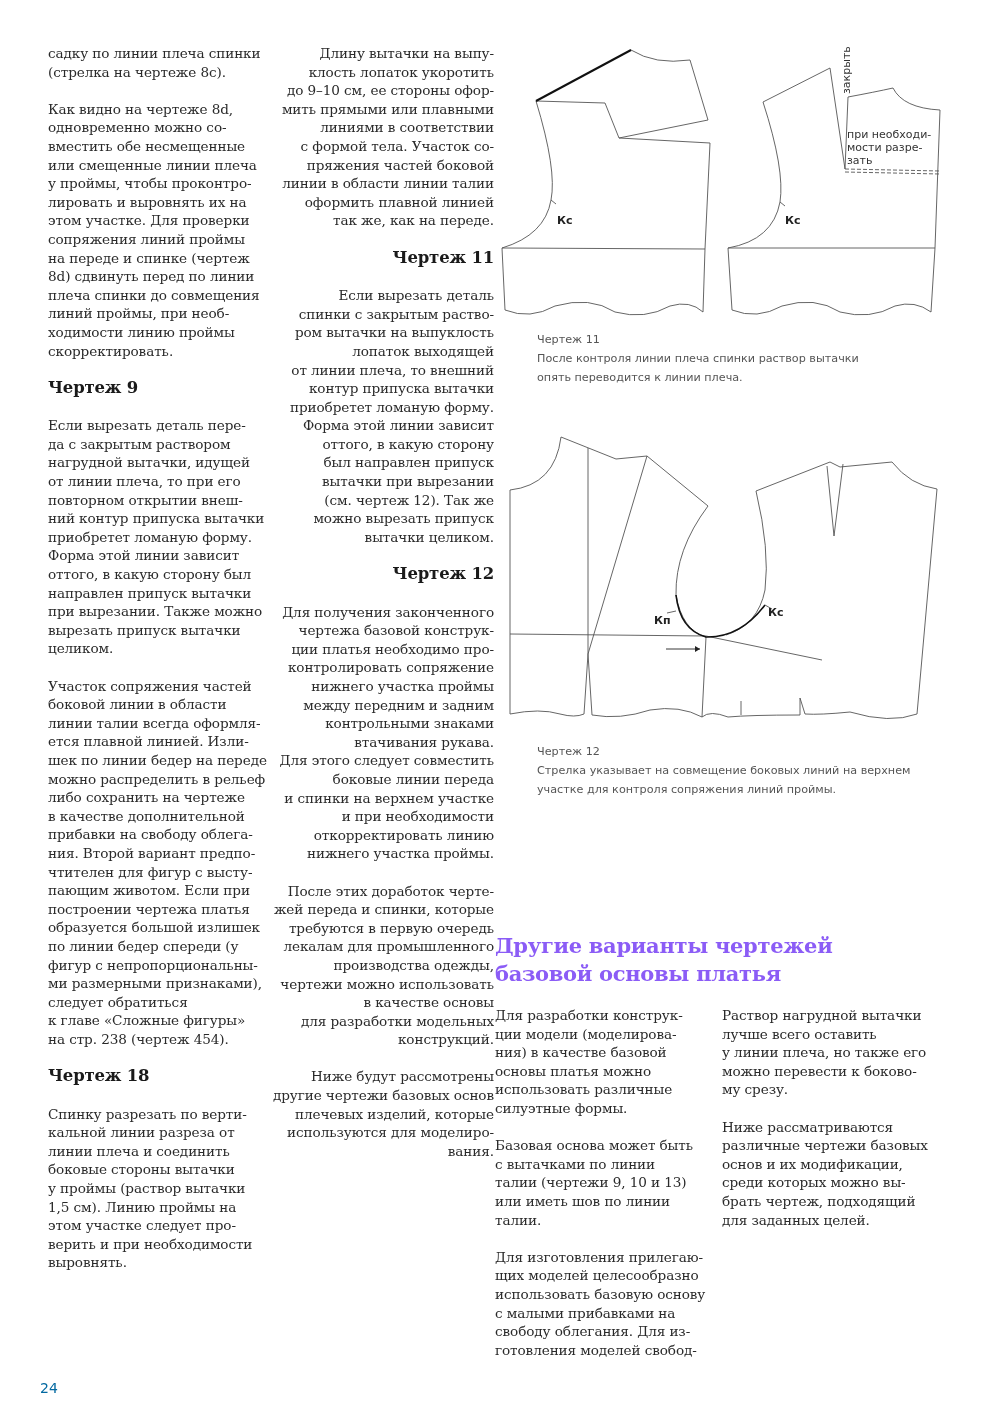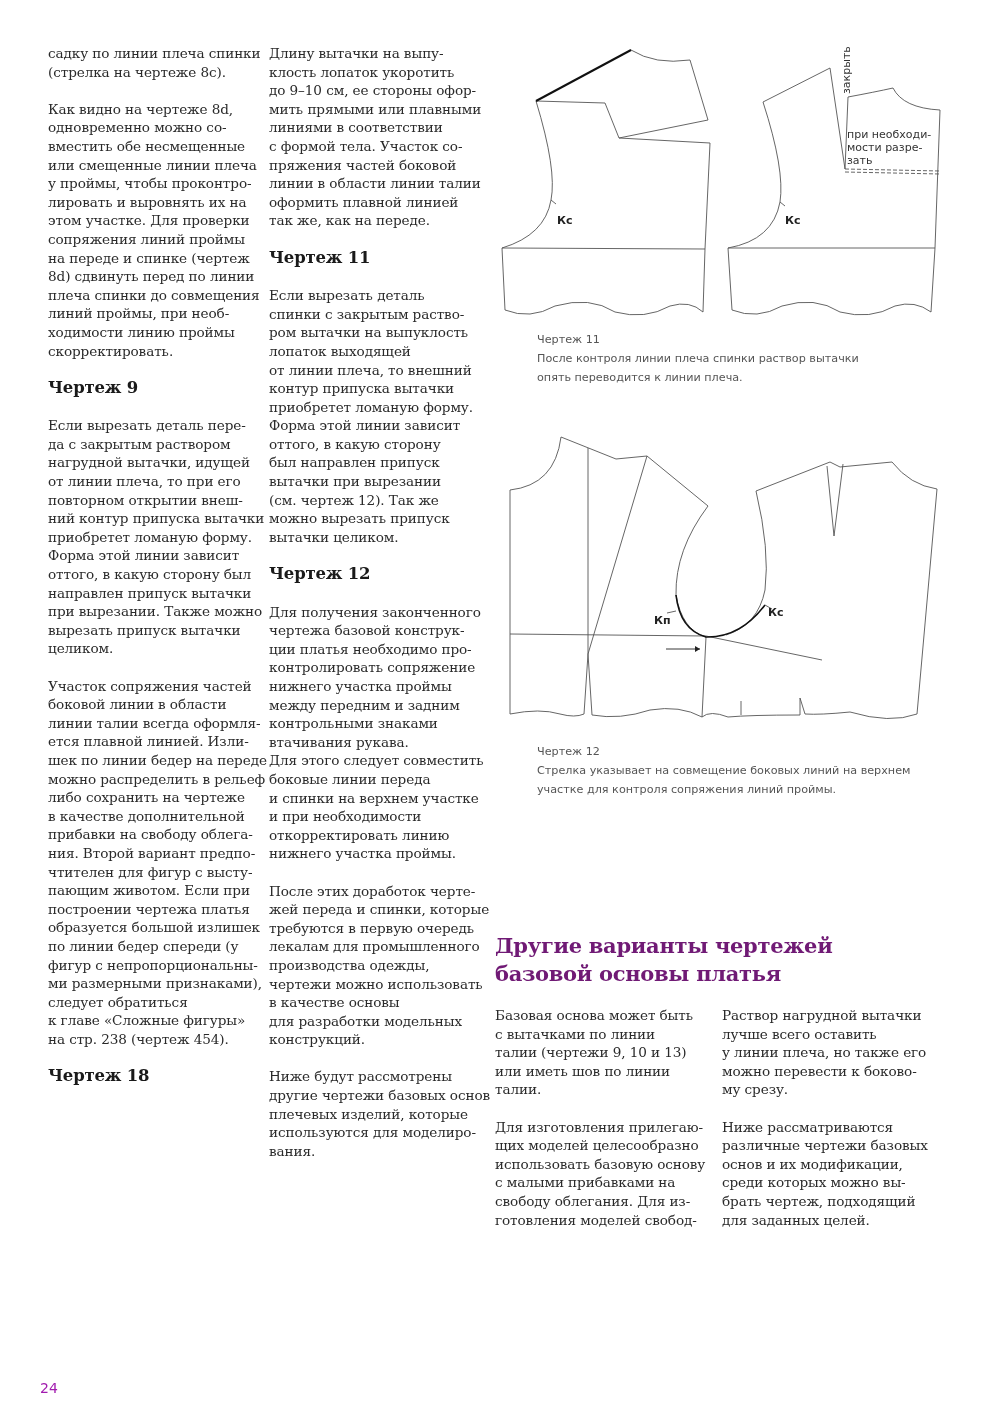--- a/index.html
+++ b/index.html
@@ -3,33 +3,33 @@
 <meta charset="utf-8">
 <style>
   html, body { margin: 0; padding: 0; background: #ffffff; }
   body { width: 1000px; height: 1418px; position: relative; overflow: hidden;
          font-family: "DejaVu Serif", "Liberation Serif", serif; color: #2a2a2a; }
   .col { position: absolute; font-size: 13.6px; line-height: 18.6px; letter-spacing: -0.1px; }
   .col p { margin: 0 0 18.6px 0; white-space: pre-line; }
   .col h3 { font-family: "DejaVu Serif", serif; font-weight: bold; font-size: 16.5px;
             margin: 0 0 19px 0; color: #1a1a1a; letter-spacing: -0.2px; }
   #col1 { left: 40px; top: 44px; width: 225px; margin-left: 8px; }
-  #col2 { left: 269px; top: 44px; width: 225px; }
+  #col2 { left: 269px; top: 44px; width: 225px; text-align: right; }
   #col3a { left: 495px; top: 1006px; width: 218px; }
   #col3b { left: 722px; top: 1006px; width: 225px; }
   .section-title { position: absolute; left: 495px; top: 932px; width: 420px;
                    font-family: "DejaVu Serif", serif; font-weight: bold; font-size: 21px;
-                   line-height: 28px; color: #701a75; margin: 0; letter-spacing: -0.3px; }
+                   line-height: 28px; color: #8b5cf6; margin: 0; letter-spacing: -0.3px; }
   .caption { position: absolute; font-family: "DejaVu Sans", "Liberation Sans", sans-serif;
              font-size: 11.2px; line-height: 19px; color: #555; }
   #cap11 { left: 537px; top: 330px; width: 400px; }
   #cap12 { left: 537px; top: 742px; width: 400px; }
   .caption div { white-space: pre-line; }
   .page-num { position: absolute; left: 40px; top: 1380px; font-family: "DejaVu Sans", sans-serif;
-              font-size: 14px; color: #a21caf; }
+              font-size: 14px; color: #0369a1; }
   svg.fig { position: absolute; }
   svg text { font-family: "DejaVu Sans", "Liberation Sans", sans-serif; }
 </style>
 </head>
 <body>
 
 <div class="col" id="col1">
   <p>садку по линии плеча спинки
 (стрелка на чертеже 8c).</p>
   <p>Как видно на чертеже 8d,
@@ -74,20 +74,29 @@
 пающим животом. Если при
 построении чертежа платья
 образуется большой излишек
 по линии бедер спереди (у
 фигур с непропорциональны-
 ми размерными признаками),
 следует обратиться
 к главе «Сложные фигуры»
 на стр. 238 (чертеж 454).</p>
   <h3>Чертеж 18</h3>
+  <p>Спинку разрезать по верти-
+кальной линии разреза от
+линии плеча и соединить
+боковые стороны вытачки
+у проймы (раствор вытачки
+1,5 см). Линию проймы на
+этом участке следует про-
+верить и при необходимости
+выровнять.</p>
 </div>
 
 <div class="col" id="col2">
   <p>Длину вытачки на выпу-
 клость лопаток укоротить
 до 9–10 см, ее стороны офор-
 мить прямыми или плавными
 линиями в соответствии
 с формой тела. Участок со-
 пряжения частей боковой
@@ -200,20 +209,26 @@
 <div class="caption" id="cap12">
   <div>Чертеж 12</div>
   <div>Стрелка указывает на совмещение боковых линий на верхнем
 участке для контроля сопряжения линий проймы.</div>
 </div>
 
 <h2 class="section-title" style="white-space: pre-line;">Другие варианты чертежей
 базовой основы платья</h2>
 
 <div class="col" id="col3a">
+  <p>Для разработки конструк-
+ции модели (моделирова-
+ния) в качестве базовой
+основы платья можно
+использовать различные
+силуэтные формы.</p>
   <p>Базовая основа может быть
 с вытачками по линии
 талии (чертежи 9, 10 и 13)
 или иметь шов по линии
 талии.</p>
   <p>Для изготовления прилегаю-
 щих моделей целесообразно
 использовать базовую основу
 с малыми прибавками на
 свободу облегания. Для из-

